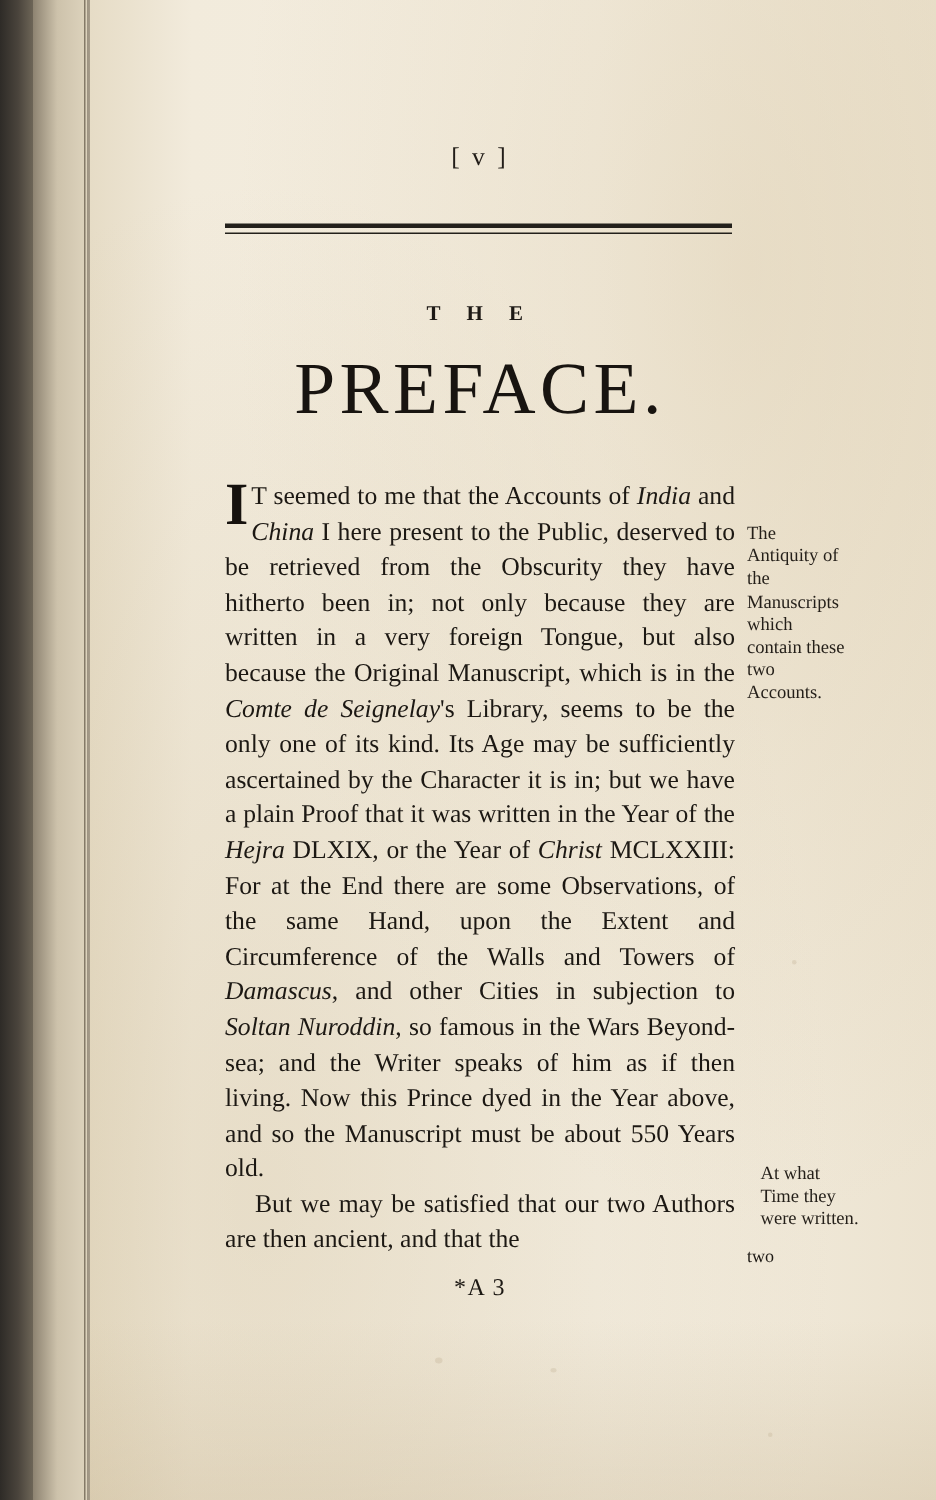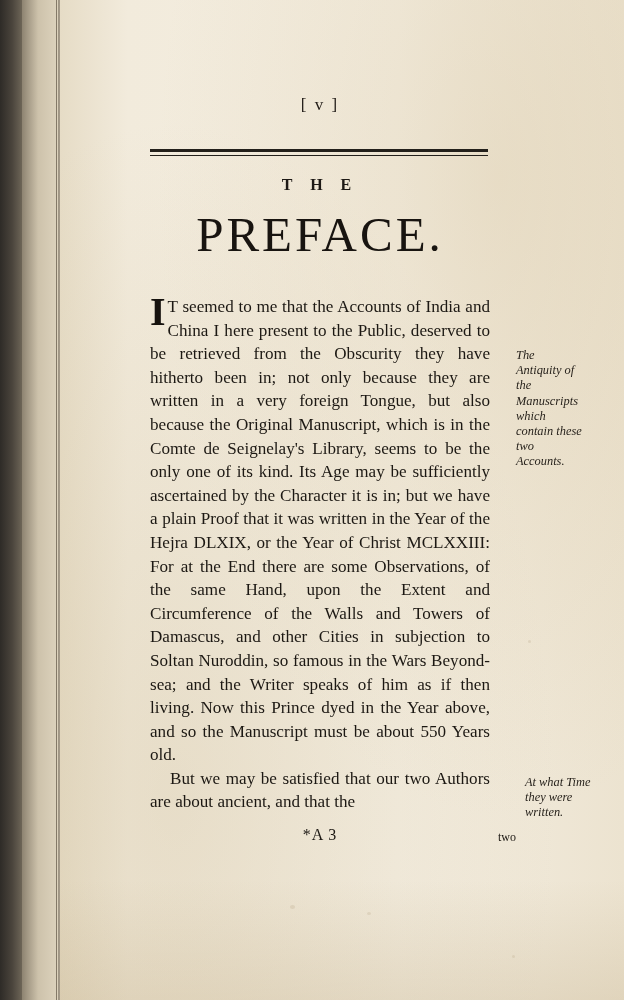--- a/index.html
+++ b/index.html
@@ -89,23 +89,23 @@
     height: 3px;
     background: #23201b;
   }
   .rule-thin {
     height: 1px;
     background: #23201b;
     margin-top: 3px;
   }
 
   .the-line {
-    margin-top: 20px;
-    text-align: center;
-    font-size: 16px;
+    margin-top: 46px;
+    text-align: center;
+    font-size: 14px;
     letter-spacing: 7px;
     color: #1d1915;
     font-weight: 600;
   }
 
   .preface-title {
     margin-top: 16px;
     text-align: center;
     font-size: 49px;
     letter-spacing: 3px;
@@ -128,38 +128,37 @@
 
   .dropcap {
     float: left;
     font-size: 40px;
     line-height: 30px;
     padding: 2px 2px 0 0;
     font-weight: 700;
     color: #16120e;
   }
 
-  .it { }
+  .it { font-style: italic; }
 
   .signature {
     margin-top: 12px;
     text-align: center;
     font-size: 16px;
     letter-spacing: 1px;
     color: #1c1813;
   }
 
   
   .marginalia {
     position: absolute;
-    left: 456px;
+    left: 438px;
     width: 66px;
     font-size: 12.4px;
     line-height: 15.2px;
-    font-style: italic;
     color: #241f19;
     font-family: "Liberation Serif", serif;
   }
   .note-1 { top: 348px; }
   .note-2 { top: 775px; margin-left: 9px; }
 
   
   .ghost {
     position: absolute;
     left: 150px;
@@ -211,21 +210,21 @@
       <div class="rules">
         <div class="rule-thick"></div>
         <div class="rule-thin"></div>
       </div>
 
       <div class="the-line">T H E</div>
       <div class="preface-title">PREFACE.</div>
 
       <div class="body-text">
         <p><span class="dropcap">I</span><span>T seemed to me that the Accounts of <span class="it">India</span> and <span class="it">China</span> I here present to the Public, deserved to be retrieved from the Obscurity they have hitherto been in; not only because they are written in a very foreign Tongue, but also because the Original Manuscript, which is in the <span class="it">Comte de Seignelay</span>'s Library, seems to be the only one of its kind. Its Age may be sufficiently ascertained by the Character it is in; but we have a plain Proof that it was written in the Year of the <span class="it">Hejra</span> DLXIX, or the Year of <span class="it">Christ</span> MCLXXIII: For at the End there are some Observations, of the same Hand, upon the Extent and Circumference of the Walls and Towers of <span class="it">Damascus</span>, and other Cities in subjection to <span class="it">Soltan Nuroddin</span>, so famous in the Wars Beyond-sea; and the Writer speaks of him as if then living. Now this Prince dyed in the Year above, and so the Manuscript must be about 550 Years old.</span></p>
-        <p class="para2">But we may be satisfied that our two Authors are about ancient, and that the</p>
+        <p class="para2">But we may be satisfied that our two Authors are then ancient, and that the</p>
       </div>
 
       <div class="signature">*A 3</div>
     </div>
 
     <div class="marginalia note-1">The Antiquity of the Manuscripts which contain these two Accounts.</div>
     <div class="marginalia note-2">At what Time they were written.</div>
 
     <div style="position:absolute; left:438px; top:830px; font-size:12px; color:#1c1813; font-family:'Liberation Serif',serif;">two</div>
 

